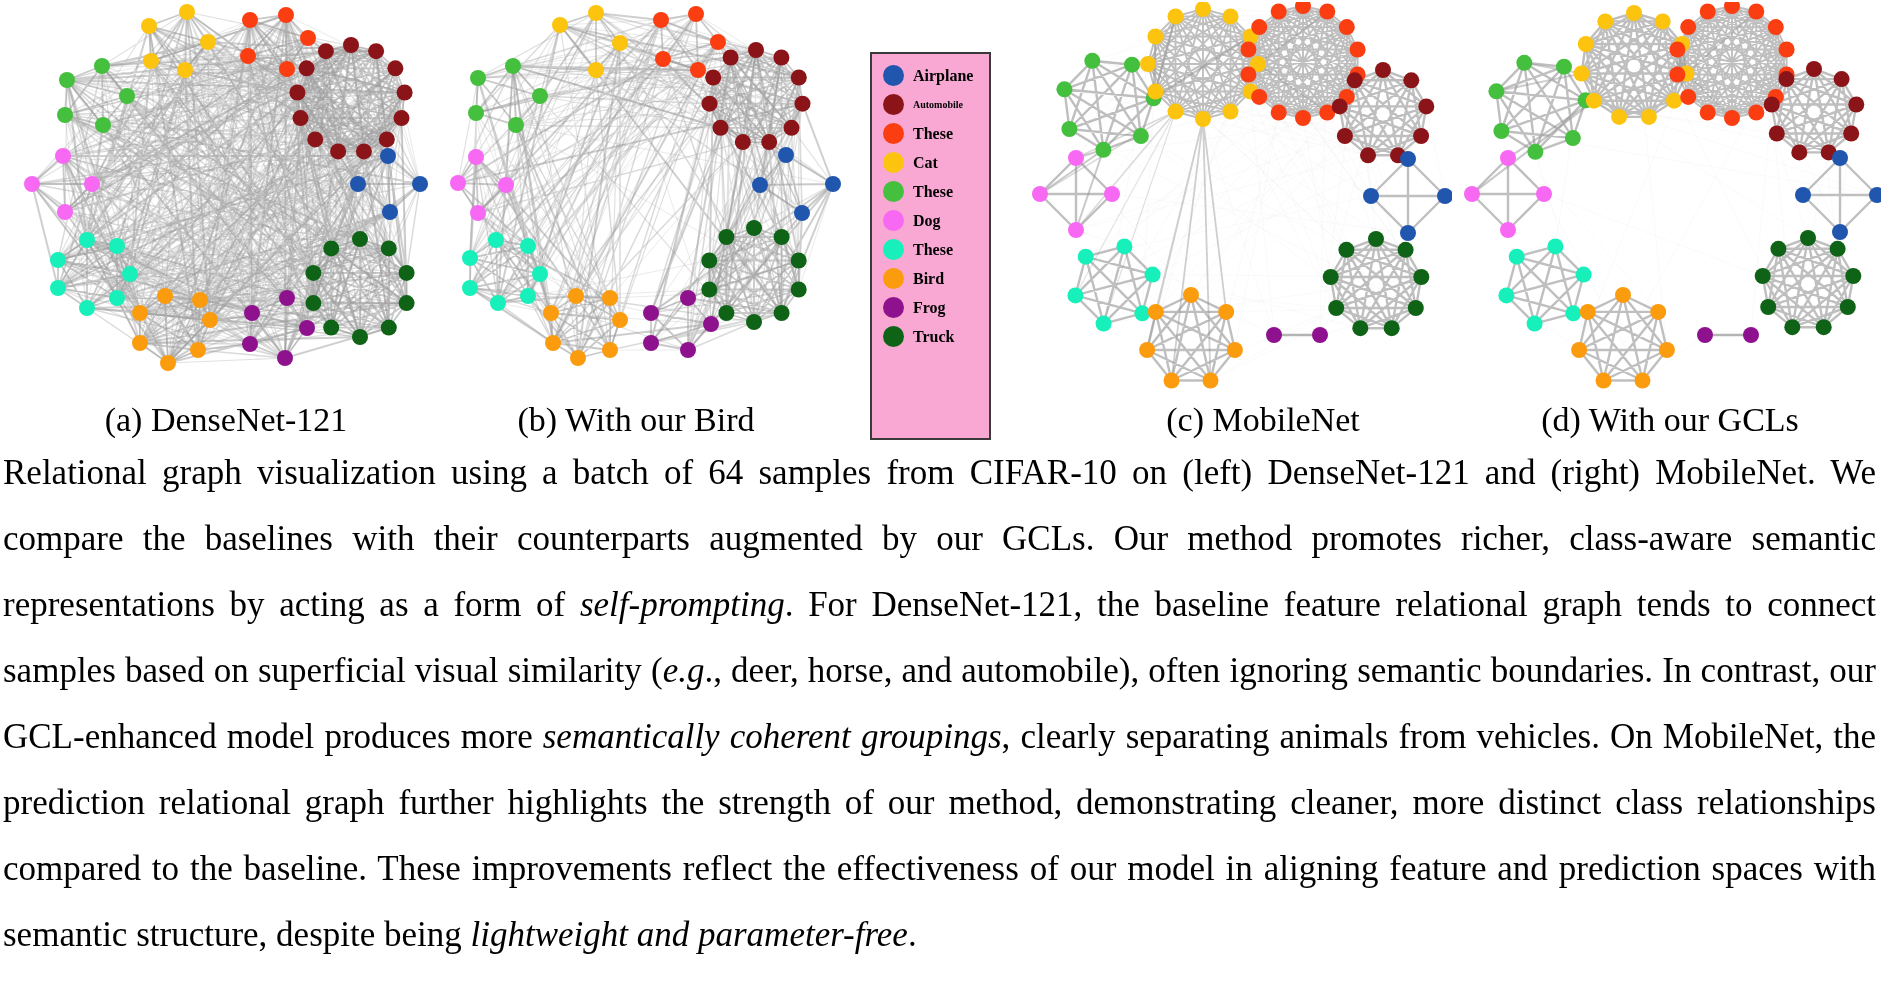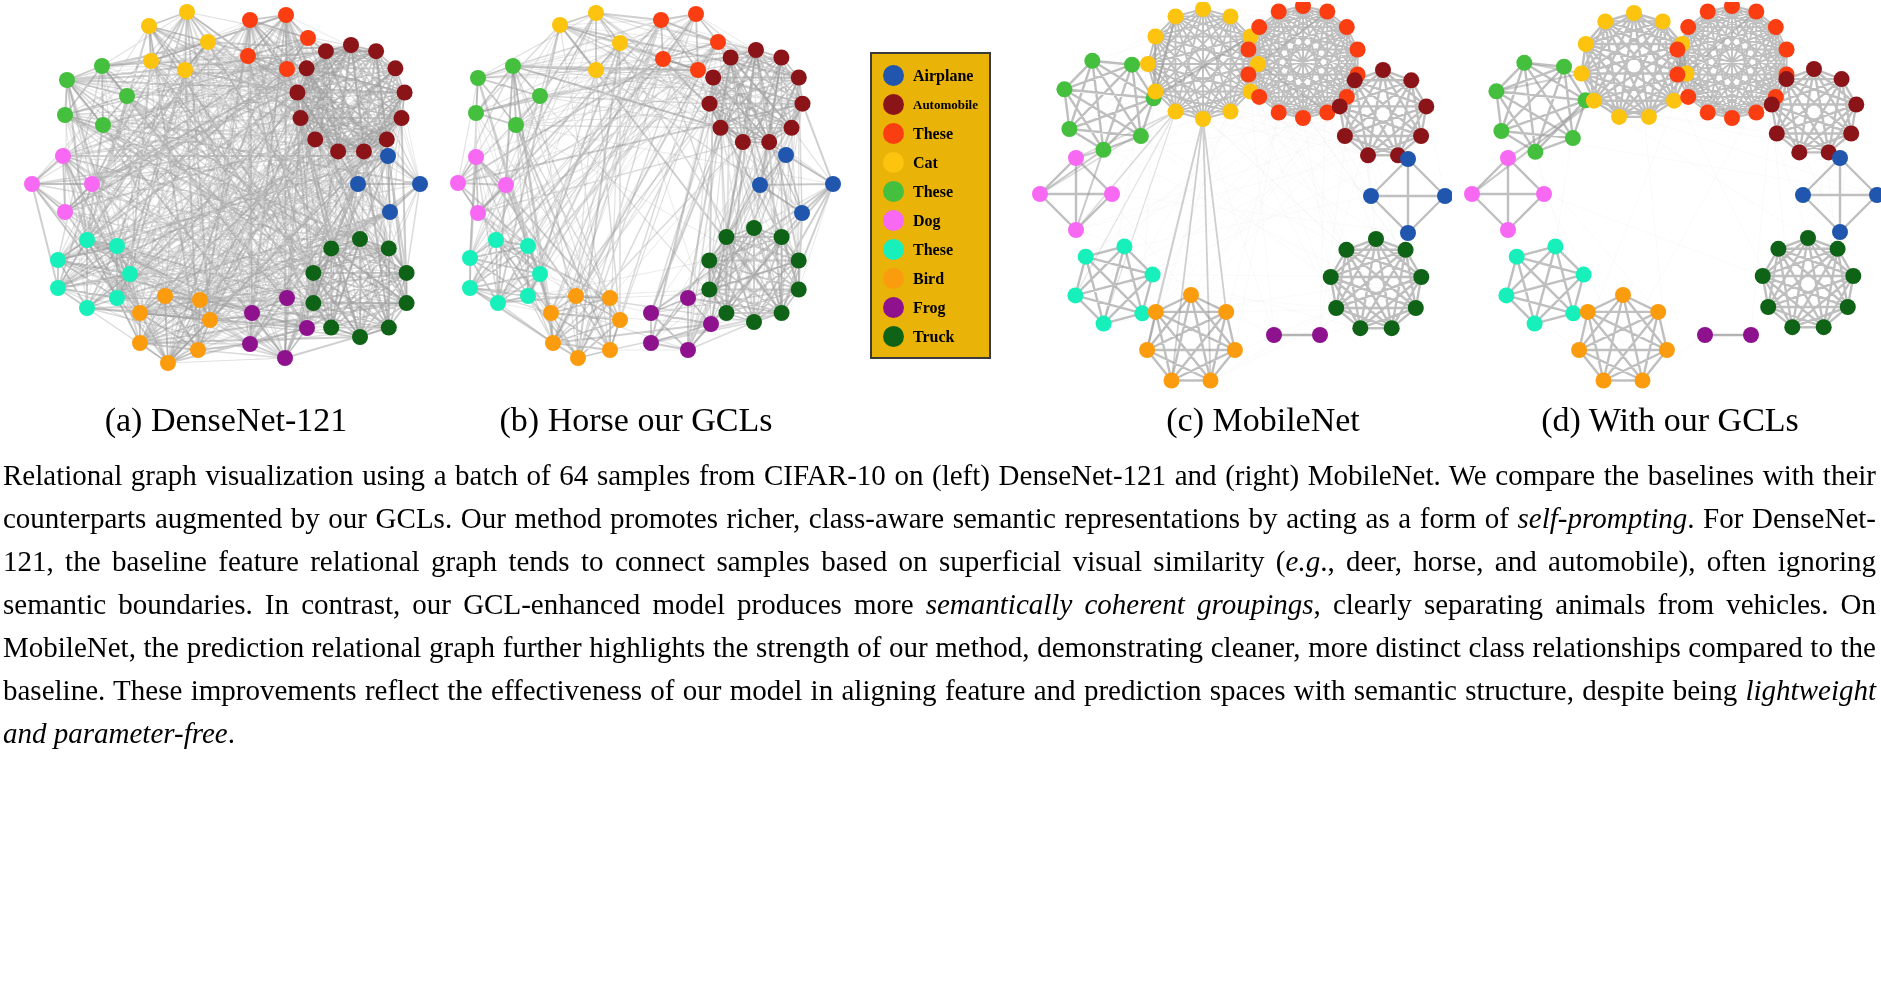--- a/index.html
+++ b/index.html
@@ -1,33 +1,33 @@
 <!DOCTYPE html>
 <html><head>
 <meta charset="utf-8">
 <style>
   html,body{margin:0;padding:0;background:#ffffff;}
   body{width:1881px;height:986px;position:relative;overflow:hidden;
        font-family:"Liberation Serif",serif;color:#000;}
   .panel{position:absolute;}
-  .legend{position:absolute;left:870px;top:52px;width:121px;height:307px;
-          border:2px solid #3a3a3a;background:#eab308;box-sizing:border-box;
+  .legend{position:absolute;left:870px;top:52px;width:121px;height:388px;
+          border:2px solid #3a3a3a;background:#f9a8d4;box-sizing:border-box;
           padding:7px 0 0 11px;text-align:right;}
   .lg-row{display:flex;align-items:center;height:29px;}
   .lg-dot{width:21px;height:21px;border-radius:50%;flex:0 0 21px;}
   .lg-label{margin-left:9px;font-weight:bold;font-size:16px;white-space:nowrap;}
-  .lg-label.sm{font-size:13px;}
+  .lg-label.sm{font-size:10px;}
   .subcap{position:absolute;top:398px;width:440px;text-align:center;
           font-size:34px;line-height:44px;}
   #subcap-a{left:6px;}
   #subcap-b{left:416px;}
   #subcap-c{left:1043px;}
   #subcap-d{left:1450px;}
-  .caption{position:absolute;left:3px;right:5px;top:454px;
-           font-size:29px;line-height:43px;text-align:justify;}
+  .caption{position:absolute;left:3px;right:5px;top:440px;
+           font-size:35px;line-height:66px;text-align:justify;}
   .caption em{font-style:italic;}
 </style>
 </head>
 <body>
 
 <svg class="panel" viewBox="0 0 436 392" style="left: 10px; top: 2px; width: 436px; height: 392px;">
     <path fill="none" stroke="#949494" stroke-width="1.8" opacity="0.5" d="M177.0 10.0L139.0 24.0M177.0 10.0L198.0 40.0M177.0 10.0L141.0 59.0M177.0 10.0L175.0 68.0M139.0 24.0L198.0 40.0M139.0 24.0L141.0 59.0M139.0 24.0L175.0 68.0M198.0 40.0L141.0 59.0M198.0 40.0L175.0 68.0M141.0 59.0L175.0 68.0M240.0 18.0L276.0 13.0M240.0 18.0L298.0 36.0M240.0 18.0L238.0 54.0M240.0 18.0L277.0 67.0M276.0 13.0L298.0 36.0M276.0 13.0L238.0 54.0M276.0 13.0L277.0 67.0M298.0 36.0L238.0 54.0M298.0 36.0L277.0 67.0M238.0 54.0L277.0 67.0M341.0 43.0L366.1 49.2M341.0 43.0L385.4 66.3M341.0 43.0L394.6 90.5M341.0 43.0L391.5 116.1M341.0 43.0L376.8 137.4M341.0 43.0L353.9 149.4M341.0 43.0L328.1 149.4M341.0 43.0L305.2 137.4M341.0 43.0L290.5 116.1M341.0 43.0L287.4 90.5M341.0 43.0L296.6 66.3M341.0 43.0L315.9 49.2M366.1 49.2L385.4 66.3M366.1 49.2L394.6 90.5M366.1 49.2L391.5 116.1M366.1 49.2L376.8 137.4M366.1 49.2L353.9 149.4M366.1 49.2L328.1 149.4M366.1 49.2L305.2 137.4M366.1 49.2L290.5 116.1M366.1 49.2L287.4 90.5M366.1 49.2L296.6 66.3M366.1 49.2L315.9 49.2M385.4 66.3L394.6 90.5M385.4 66.3L391.5 116.1M385.4 66.3L376.8 137.4M385.4 66.3L353.9 149.4M385.4 66.3L328.1 149.4M385.4 66.3L305.2 137.4M385.4 66.3L290.5 116.1M385.4 66.3L287.4 90.5M385.4 66.3L296.6 66.3M385.4 66.3L315.9 49.2M394.6 90.5L391.5 116.1M394.6 90.5L376.8 137.4M394.6 90.5L353.9 149.4M394.6 90.5L328.1 149.4M394.6 90.5L305.2 137.4M394.6 90.5L290.5 116.1M394.6 90.5L287.4 90.5M394.6 90.5L296.6 66.3M394.6 90.5L315.9 49.2M391.5 116.1L376.8 137.4M391.5 116.1L353.9 149.4M391.5 116.1L328.1 149.4M391.5 116.1L305.2 137.4M391.5 116.1L290.5 116.1M391.5 116.1L287.4 90.5M391.5 116.1L296.6 66.3M391.5 116.1L315.9 49.2M376.8 137.4L353.9 149.4M376.8 137.4L328.1 149.4M376.8 137.4L305.2 137.4M376.8 137.4L290.5 116.1M376.8 137.4L287.4 90.5M376.8 137.4L296.6 66.3M376.8 137.4L315.9 49.2M353.9 149.4L328.1 149.4M353.9 149.4L305.2 137.4M353.9 149.4L290.5 116.1M353.9 149.4L287.4 90.5M353.9 149.4L296.6 66.3M353.9 149.4L315.9 49.2M328.1 149.4L305.2 137.4M328.1 149.4L290.5 116.1M328.1 149.4L287.4 90.5M328.1 149.4L296.6 66.3M328.1 149.4L315.9 49.2M305.2 137.4L290.5 116.1M305.2 137.4L287.4 90.5M305.2 137.4L296.6 66.3M305.2 137.4L315.9 49.2M290.5 116.1L287.4 90.5M290.5 116.1L296.6 66.3M290.5 116.1L315.9 49.2M287.4 90.5L296.6 66.3M287.4 90.5L315.9 49.2M296.6 66.3L315.9 49.2M92.0 64.0L57.0 78.0M92.0 64.0L117.0 94.0M92.0 64.0L55.0 113.0M92.0 64.0L93.0 123.0M57.0 78.0L117.0 94.0M57.0 78.0L55.0 113.0M57.0 78.0L93.0 123.0M117.0 94.0L55.0 113.0M117.0 94.0L93.0 123.0M55.0 113.0L93.0 123.0M53.0 154.0L22.0 182.0M53.0 154.0L82.0 182.0M53.0 154.0L55.0 210.0M22.0 182.0L82.0 182.0M22.0 182.0L55.0 210.0M82.0 182.0L55.0 210.0M77.0 238.0L107.0 244.0M77.0 238.0L48.0 258.0M77.0 238.0L120.0 272.0M77.0 238.0L48.0 286.0M77.0 238.0L77.0 306.0M77.0 238.0L107.0 296.0M107.0 244.0L48.0 258.0M107.0 244.0L120.0 272.0M107.0 244.0L48.0 286.0M107.0 244.0L77.0 306.0M107.0 244.0L107.0 296.0M48.0 258.0L120.0 272.0M48.0 258.0L48.0 286.0M48.0 258.0L77.0 306.0M48.0 258.0L107.0 296.0M120.0 272.0L48.0 286.0M120.0 272.0L77.0 306.0M120.0 272.0L107.0 296.0M48.0 286.0L77.0 306.0M48.0 286.0L107.0 296.0M77.0 306.0L107.0 296.0M155.0 294.0L190.0 298.0M155.0 294.0L130.0 311.0M155.0 294.0L200.0 318.0M155.0 294.0L130.0 341.0M155.0 294.0L158.0 361.0M155.0 294.0L188.0 348.0M190.0 298.0L130.0 311.0M190.0 298.0L200.0 318.0M190.0 298.0L130.0 341.0M190.0 298.0L158.0 361.0M190.0 298.0L188.0 348.0M130.0 311.0L200.0 318.0M130.0 311.0L130.0 341.0M130.0 311.0L158.0 361.0M130.0 311.0L188.0 348.0M200.0 318.0L130.0 341.0M200.0 318.0L158.0 361.0M200.0 318.0L188.0 348.0M130.0 341.0L158.0 361.0M130.0 341.0L188.0 348.0M158.0 361.0L188.0 348.0M242.0 311.0L277.0 296.0M242.0 311.0L297.0 326.0M242.0 311.0L240.0 342.0M242.0 311.0L275.0 356.0M277.0 296.0L297.0 326.0M277.0 296.0L240.0 342.0M277.0 296.0L275.0 356.0M297.0 326.0L240.0 342.0M297.0 326.0L275.0 356.0M240.0 342.0L275.0 356.0M350.0 237.0L378.8 246.4M350.0 237.0L396.6 270.9M350.0 237.0L396.6 301.1M350.0 237.0L378.8 325.6M350.0 237.0L350.0 335.0M350.0 237.0L321.2 325.6M350.0 237.0L303.4 301.1M350.0 237.0L303.4 270.9M350.0 237.0L321.2 246.4M378.8 246.4L396.6 270.9M378.8 246.4L396.6 301.1M378.8 246.4L378.8 325.6M378.8 246.4L350.0 335.0M378.8 246.4L321.2 325.6M378.8 246.4L303.4 301.1M378.8 246.4L303.4 270.9M378.8 246.4L321.2 246.4M396.6 270.9L396.6 301.1M396.6 270.9L378.8 325.6M396.6 270.9L350.0 335.0M396.6 270.9L321.2 325.6M396.6 270.9L303.4 301.1M396.6 270.9L303.4 270.9M396.6 270.9L321.2 246.4M396.6 301.1L378.8 325.6M396.6 301.1L350.0 335.0M396.6 301.1L321.2 325.6M396.6 301.1L303.4 301.1M396.6 301.1L303.4 270.9M396.6 301.1L321.2 246.4M378.8 325.6L350.0 335.0M378.8 325.6L321.2 325.6M378.8 325.6L303.4 301.1M378.8 325.6L303.4 270.9M378.8 325.6L321.2 246.4M350.0 335.0L321.2 325.6M350.0 335.0L303.4 301.1M350.0 335.0L303.4 270.9M350.0 335.0L321.2 246.4M321.2 325.6L303.4 301.1M321.2 325.6L303.4 270.9M321.2 325.6L321.2 246.4M303.4 301.1L303.4 270.9M303.4 301.1L321.2 246.4M303.4 270.9L321.2 246.4M378.0 154.0L348.0 182.0M378.0 154.0L410.0 182.0M378.0 154.0L380.0 210.0M348.0 182.0L410.0 182.0M348.0 182.0L380.0 210.0M410.0 182.0L380.0 210.0"></path>
     <path fill="none" stroke="#949494" stroke-width="1.2" opacity="0.28" d="M177.0 10.0L366.1 49.2M177.0 10.0L92.0 64.0M177.0 10.0L22.0 182.0M177.0 10.0L242.0 311.0M177.0 10.0L297.0 326.0M177.0 10.0L378.8 325.6M177.0 10.0L303.4 301.1M139.0 24.0L394.6 90.5M139.0 24.0L287.4 90.5M139.0 24.0L53.0 154.0M139.0 24.0L158.0 361.0M139.0 24.0L350.0 335.0M198.0 40.0L353.9 149.4M198.0 40.0L287.4 90.5M198.0 40.0L296.6 66.3M198.0 40.0L55.0 113.0M198.0 40.0L130.0 341.0M198.0 40.0L158.0 361.0M198.0 40.0L240.0 342.0M141.0 59.0L328.1 149.4M141.0 59.0L290.5 116.1M141.0 59.0L48.0 258.0M141.0 59.0L275.0 356.0M141.0 59.0L303.4 270.9M175.0 68.0L341.0 43.0M175.0 68.0L391.5 116.1M175.0 68.0L305.2 137.4M175.0 68.0L303.4 301.1M240.0 18.0L385.4 66.3M240.0 18.0L394.6 90.5M240.0 18.0L391.5 116.1M240.0 18.0L315.9 49.2M240.0 18.0L77.0 238.0M240.0 18.0L48.0 258.0M240.0 18.0L155.0 294.0M240.0 18.0L277.0 296.0M240.0 18.0L350.0 237.0M240.0 18.0L348.0 182.0M240.0 18.0L410.0 182.0M276.0 13.0L353.9 149.4M276.0 13.0L57.0 78.0M298.0 36.0L385.4 66.3M298.0 36.0L287.4 90.5M298.0 36.0L92.0 64.0M298.0 36.0L53.0 154.0M298.0 36.0L55.0 210.0M298.0 36.0L77.0 238.0M298.0 36.0L190.0 298.0M298.0 36.0L130.0 311.0M298.0 36.0L277.0 296.0M298.0 36.0L348.0 182.0M238.0 54.0L287.4 90.5M238.0 54.0L117.0 94.0M238.0 54.0L22.0 182.0M238.0 54.0L48.0 286.0M238.0 54.0L155.0 294.0M238.0 54.0L303.4 301.1M277.0 67.0L376.8 137.4M277.0 67.0L107.0 296.0M277.0 67.0L158.0 361.0M277.0 67.0L188.0 348.0M277.0 67.0L396.6 270.9M277.0 67.0L321.2 325.6M341.0 43.0L117.0 94.0M341.0 43.0L120.0 272.0M341.0 43.0L77.0 306.0M366.1 49.2L92.0 64.0M385.4 66.3L77.0 306.0M385.4 66.3L107.0 296.0M385.4 66.3L130.0 341.0M394.6 90.5L82.0 182.0M394.6 90.5L48.0 258.0M394.6 90.5L48.0 286.0M394.6 90.5L200.0 318.0M394.6 90.5L297.0 326.0M394.6 90.5L378.8 246.4M394.6 90.5L348.0 182.0M391.5 116.1L57.0 78.0M391.5 116.1L48.0 258.0M391.5 116.1L158.0 361.0M391.5 116.1L378.0 154.0M376.8 137.4L93.0 123.0M376.8 137.4L190.0 298.0M376.8 137.4L130.0 311.0M376.8 137.4L200.0 318.0M376.8 137.4L275.0 356.0M376.8 137.4L380.0 210.0M353.9 149.4L107.0 244.0M353.9 149.4L410.0 182.0M328.1 149.4L158.0 361.0M328.1 149.4L240.0 342.0M328.1 149.4L378.8 325.6M305.2 137.4L93.0 123.0M305.2 137.4L155.0 294.0M305.2 137.4L378.0 154.0M290.5 116.1L93.0 123.0M290.5 116.1L107.0 296.0M290.5 116.1L130.0 341.0M290.5 116.1L188.0 348.0M290.5 116.1L380.0 210.0M287.4 90.5L107.0 244.0M287.4 90.5L155.0 294.0M287.4 90.5L396.6 301.1M296.6 66.3L93.0 123.0M296.6 66.3L82.0 182.0M296.6 66.3L155.0 294.0M296.6 66.3L130.0 311.0M296.6 66.3L200.0 318.0M296.6 66.3L277.0 296.0M296.6 66.3L396.6 270.9M315.9 49.2L120.0 272.0M315.9 49.2L107.0 296.0M315.9 49.2L277.0 296.0M315.9 49.2L297.0 326.0M315.9 49.2L240.0 342.0M315.9 49.2L378.8 246.4M315.9 49.2L396.6 270.9M315.9 49.2L350.0 335.0M315.9 49.2L303.4 301.1M92.0 64.0L120.0 272.0M92.0 64.0L155.0 294.0M92.0 64.0L277.0 296.0M92.0 64.0L275.0 356.0M92.0 64.0L396.6 301.1M92.0 64.0L378.0 154.0M57.0 78.0L55.0 210.0M57.0 78.0L130.0 341.0M57.0 78.0L158.0 361.0M117.0 94.0L107.0 244.0M117.0 94.0L130.0 341.0M117.0 94.0L321.2 325.6M55.0 113.0L155.0 294.0M55.0 113.0L188.0 348.0M55.0 113.0L277.0 296.0M55.0 113.0L378.8 325.6M55.0 113.0L380.0 210.0M93.0 123.0L22.0 182.0M93.0 123.0L82.0 182.0M93.0 123.0L378.8 325.6M93.0 123.0L321.2 325.6M93.0 123.0L303.4 301.1M53.0 154.0L120.0 272.0M53.0 154.0L297.0 326.0M53.0 154.0L350.0 237.0M53.0 154.0L348.0 182.0M22.0 182.0L348.0 182.0M82.0 182.0L130.0 341.0M82.0 182.0L378.8 325.6M82.0 182.0L380.0 210.0M55.0 210.0L378.8 246.4M77.0 238.0L297.0 326.0M77.0 238.0L240.0 342.0M77.0 238.0L303.4 270.9M107.0 244.0L190.0 298.0M107.0 244.0L200.0 318.0M107.0 244.0L188.0 348.0M107.0 244.0L396.6 270.9M107.0 244.0L410.0 182.0M48.0 258.0L200.0 318.0M48.0 258.0L410.0 182.0M120.0 272.0L297.0 326.0M120.0 272.0L396.6 301.1M120.0 272.0L348.0 182.0M48.0 286.0L188.0 348.0M77.0 306.0L277.0 296.0M107.0 296.0L130.0 311.0M107.0 296.0L396.6 270.9M107.0 296.0L378.0 154.0M155.0 294.0L303.4 301.1M155.0 294.0L303.4 270.9M190.0 298.0L240.0 342.0M190.0 298.0L396.6 301.1M190.0 298.0L321.2 246.4M190.0 298.0L348.0 182.0M200.0 318.0L297.0 326.0M200.0 318.0L378.8 246.4M200.0 318.0L321.2 325.6M200.0 318.0L378.0 154.0M130.0 341.0L242.0 311.0M158.0 361.0L275.0 356.0M158.0 361.0L303.4 301.1M158.0 361.0L303.4 270.9M188.0 348.0L378.8 325.6M188.0 348.0L303.4 301.1M242.0 311.0L378.8 246.4M242.0 311.0L303.4 301.1M242.0 311.0L348.0 182.0M277.0 296.0L348.0 182.0M297.0 326.0L303.4 301.1M297.0 326.0L378.0 154.0M240.0 342.0L378.8 325.6M240.0 342.0L321.2 325.6M378.8 246.4L410.0 182.0M350.0 335.0L410.0 182.0M303.4 270.9L380.0 210.0M321.2 246.4L348.0 182.0"></path>
     <path fill="none" stroke="#949494" stroke-width="1.5" opacity="0.35" d="M177.0 10.0L290.5 116.1M177.0 10.0L287.4 90.5M177.0 10.0L240.0 342.0M177.0 10.0L380.0 210.0M139.0 24.0L376.8 137.4M139.0 24.0L190.0 298.0M139.0 24.0L350.0 237.0M198.0 40.0L276.0 13.0M198.0 40.0L394.6 90.5M198.0 40.0L290.5 116.1M198.0 40.0L200.0 318.0M198.0 40.0L303.4 270.9M141.0 59.0L277.0 67.0M141.0 59.0L296.6 66.3M141.0 59.0L117.0 94.0M141.0 59.0L277.0 296.0M141.0 59.0L350.0 237.0M141.0 59.0L321.2 246.4M175.0 68.0L376.8 137.4M175.0 68.0L296.6 66.3M175.0 68.0L53.0 154.0M175.0 68.0L48.0 286.0M175.0 68.0L130.0 311.0M175.0 68.0L200.0 318.0M175.0 68.0L242.0 311.0M175.0 68.0L275.0 356.0M175.0 68.0L350.0 237.0M175.0 68.0L378.8 246.4M240.0 18.0L107.0 296.0M240.0 18.0L190.0 298.0M240.0 18.0L200.0 318.0M240.0 18.0L158.0 361.0M240.0 18.0L350.0 335.0M276.0 13.0L376.8 137.4M276.0 13.0L290.5 116.1M276.0 13.0L82.0 182.0M276.0 13.0L107.0 244.0M276.0 13.0L48.0 258.0M276.0 13.0L77.0 306.0M276.0 13.0L200.0 318.0M276.0 13.0L321.2 246.4M298.0 36.0L391.5 116.1M298.0 36.0L48.0 286.0M298.0 36.0L107.0 296.0M298.0 36.0L396.6 301.1M238.0 54.0L366.1 49.2M238.0 54.0L394.6 90.5M238.0 54.0L290.5 116.1M238.0 54.0L92.0 64.0M238.0 54.0L120.0 272.0M238.0 54.0L240.0 342.0M277.0 67.0L394.6 90.5M277.0 67.0L93.0 123.0M277.0 67.0L55.0 210.0M277.0 67.0L130.0 311.0M277.0 67.0L200.0 318.0M277.0 67.0L350.0 335.0M341.0 43.0L55.0 113.0M341.0 43.0L48.0 286.0M341.0 43.0L158.0 361.0M341.0 43.0L378.8 246.4M341.0 43.0L410.0 182.0M366.1 49.2L53.0 154.0M366.1 49.2L130.0 341.0M366.1 49.2L378.8 325.6M366.1 49.2L321.2 325.6M366.1 49.2L380.0 210.0M385.4 66.3L303.4 301.1M394.6 90.5L55.0 113.0M394.6 90.5L155.0 294.0M394.6 90.5L242.0 311.0M391.5 116.1L53.0 154.0M391.5 116.1L77.0 306.0M391.5 116.1L107.0 296.0M391.5 116.1L190.0 298.0M391.5 116.1L200.0 318.0M391.5 116.1L350.0 335.0M376.8 137.4L107.0 296.0M376.8 137.4L303.4 301.1M376.8 137.4L410.0 182.0M353.9 149.4L55.0 113.0M353.9 149.4L22.0 182.0M353.9 149.4L188.0 348.0M353.9 149.4L275.0 356.0M353.9 149.4L378.8 325.6M353.9 149.4L350.0 335.0M328.1 149.4L120.0 272.0M328.1 149.4L77.0 306.0M328.1 149.4L130.0 341.0M328.1 149.4L321.2 325.6M328.1 149.4L303.4 301.1M305.2 137.4L22.0 182.0M305.2 137.4L120.0 272.0M305.2 137.4L240.0 342.0M290.5 116.1L57.0 78.0M290.5 116.1L53.0 154.0M290.5 116.1L107.0 244.0M290.5 116.1L240.0 342.0M290.5 116.1L275.0 356.0M290.5 116.1L321.2 246.4M287.4 90.5L93.0 123.0M287.4 90.5L200.0 318.0M287.4 90.5L378.8 325.6M287.4 90.5L380.0 210.0M296.6 66.3L117.0 94.0M296.6 66.3L242.0 311.0M296.6 66.3L297.0 326.0M296.6 66.3L350.0 237.0M296.6 66.3L380.0 210.0M315.9 49.2L93.0 123.0M315.9 49.2L155.0 294.0M315.9 49.2L190.0 298.0M315.9 49.2L321.2 246.4M315.9 49.2L380.0 210.0M92.0 64.0L48.0 258.0M92.0 64.0L396.6 270.9M92.0 64.0L321.2 325.6M57.0 78.0L82.0 182.0M57.0 78.0L277.0 296.0M57.0 78.0L396.6 270.9M117.0 94.0L200.0 318.0M117.0 94.0L277.0 296.0M117.0 94.0L350.0 237.0M117.0 94.0L378.8 325.6M55.0 113.0L396.6 270.9M93.0 123.0L200.0 318.0M93.0 123.0L396.6 270.9M53.0 154.0L107.0 296.0M53.0 154.0L158.0 361.0M53.0 154.0L277.0 296.0M53.0 154.0L378.8 246.4M22.0 182.0L130.0 311.0M22.0 182.0L240.0 342.0M22.0 182.0L275.0 356.0M22.0 182.0L378.8 246.4M82.0 182.0L275.0 356.0M82.0 182.0L303.4 301.1M55.0 210.0L275.0 356.0M55.0 210.0L303.4 270.9M77.0 238.0L155.0 294.0M77.0 238.0L130.0 341.0M77.0 238.0L277.0 296.0M77.0 238.0L275.0 356.0M77.0 238.0L350.0 335.0M77.0 238.0L378.0 154.0M77.0 238.0L348.0 182.0M107.0 244.0L240.0 342.0M48.0 258.0L240.0 342.0M48.0 258.0L348.0 182.0M120.0 272.0L190.0 298.0M120.0 272.0L200.0 318.0M120.0 272.0L240.0 342.0M48.0 286.0L350.0 237.0M48.0 286.0L378.8 246.4M48.0 286.0L378.0 154.0M77.0 306.0L158.0 361.0M77.0 306.0L275.0 356.0M77.0 306.0L396.6 301.1M77.0 306.0L378.8 325.6M107.0 296.0L200.0 318.0M107.0 296.0L277.0 296.0M107.0 296.0L378.8 246.4M155.0 294.0L297.0 326.0M155.0 294.0L378.8 325.6M155.0 294.0L380.0 210.0M190.0 298.0L378.8 246.4M130.0 311.0L277.0 296.0M130.0 311.0L350.0 237.0M130.0 311.0L350.0 335.0M130.0 311.0L380.0 210.0M200.0 318.0L350.0 237.0M130.0 341.0L240.0 342.0M158.0 361.0L242.0 311.0M188.0 348.0L275.0 356.0M188.0 348.0L410.0 182.0M297.0 326.0L350.0 237.0M297.0 326.0L378.8 246.4M297.0 326.0L303.4 270.9M240.0 342.0L396.6 270.9M396.6 270.9L410.0 182.0M378.8 325.6L380.0 210.0M303.4 270.9L410.0 182.0M321.2 246.4L380.0 210.0"></path>
     <path fill="none" stroke="#949494" stroke-width="2" opacity="0.45" d="M177.0 10.0L82.0 182.0M177.0 10.0L107.0 244.0M177.0 10.0L200.0 318.0M177.0 10.0L378.0 154.0M139.0 24.0L353.9 149.4M139.0 24.0L77.0 238.0M139.0 24.0L188.0 348.0M139.0 24.0L303.4 270.9M198.0 40.0L366.1 49.2M198.0 40.0L92.0 64.0M198.0 40.0L82.0 182.0M198.0 40.0L77.0 238.0M198.0 40.0L321.2 246.4M141.0 59.0L276.0 13.0M141.0 59.0L92.0 64.0M141.0 59.0L120.0 272.0M141.0 59.0L350.0 335.0M141.0 59.0L321.2 325.6M175.0 68.0L287.4 90.5M175.0 68.0L120.0 272.0M175.0 68.0L107.0 296.0M175.0 68.0L188.0 348.0M240.0 18.0L287.4 90.5M240.0 18.0L82.0 182.0M240.0 18.0L55.0 210.0M240.0 18.0L188.0 348.0M240.0 18.0L242.0 311.0M240.0 18.0L303.4 301.1M240.0 18.0L378.0 154.0M276.0 13.0L158.0 361.0M276.0 13.0L242.0 311.0M276.0 13.0L275.0 356.0M276.0 13.0L350.0 237.0M276.0 13.0L303.4 301.1M276.0 13.0L348.0 182.0M298.0 36.0L315.9 49.2M298.0 36.0L82.0 182.0M238.0 54.0L376.8 137.4M238.0 54.0L297.0 326.0M277.0 67.0L290.5 116.1M277.0 67.0L57.0 78.0M277.0 67.0L77.0 238.0M277.0 67.0L321.2 246.4M341.0 43.0L82.0 182.0M341.0 43.0L55.0 210.0M341.0 43.0L107.0 296.0M341.0 43.0L190.0 298.0M341.0 43.0L200.0 318.0M341.0 43.0L378.8 325.6M341.0 43.0L303.4 301.1M366.1 49.2L82.0 182.0M366.1 49.2L396.6 301.1M385.4 66.3L130.0 311.0M394.6 90.5L57.0 78.0M394.6 90.5L240.0 342.0M391.5 116.1L48.0 286.0M391.5 116.1L396.6 301.1M376.8 137.4L158.0 361.0M376.8 137.4L277.0 296.0M353.9 149.4L303.4 301.1M305.2 137.4L55.0 210.0M305.2 137.4L158.0 361.0M305.2 137.4L396.6 270.9M305.2 137.4L396.6 301.1M290.5 116.1L350.0 335.0M287.4 90.5L77.0 238.0M287.4 90.5L48.0 258.0M287.4 90.5L348.0 182.0M296.6 66.3L348.0 182.0M315.9 49.2L57.0 78.0M92.0 64.0L297.0 326.0M57.0 78.0L77.0 238.0M57.0 78.0L107.0 244.0M57.0 78.0L275.0 356.0M57.0 78.0L303.4 270.9M117.0 94.0L77.0 238.0M117.0 94.0L396.6 301.1M55.0 113.0L350.0 237.0M55.0 113.0L396.6 301.1M93.0 123.0L77.0 238.0M93.0 123.0L410.0 182.0M53.0 154.0L77.0 238.0M53.0 154.0L130.0 311.0M53.0 154.0L378.0 154.0M22.0 182.0L48.0 286.0M22.0 182.0L158.0 361.0M82.0 182.0L48.0 286.0M82.0 182.0L130.0 311.0M55.0 210.0L130.0 311.0M77.0 238.0L242.0 311.0M107.0 244.0L303.4 301.1M48.0 258.0L242.0 311.0M48.0 258.0L378.0 154.0M120.0 272.0L130.0 311.0M77.0 306.0L297.0 326.0M107.0 296.0L130.0 341.0M107.0 296.0L380.0 210.0M190.0 298.0L396.6 270.9M190.0 298.0L380.0 210.0M200.0 318.0L396.6 301.1M130.0 341.0L396.6 301.1M130.0 341.0L350.0 335.0M130.0 341.0L380.0 210.0M158.0 361.0L297.0 326.0M188.0 348.0L240.0 342.0M297.0 326.0L396.6 270.9M275.0 356.0L378.8 325.6M275.0 356.0L303.4 270.9M275.0 356.0L348.0 182.0M396.6 270.9L378.0 154.0M321.2 325.6L378.0 154.0M321.2 325.6L348.0 182.0"></path>
@@ -375,17 +375,17 @@
         <span class="lg-label">Frog</span>
       </div>
       <div class="lg-row">
         <span class="lg-dot" style="background: rgb(15, 99, 22);"></span>
         <span class="lg-label">Truck</span>
       </div>
     </div>
 </div>
 
 <div class="subcap" id="subcap-a">(a) DenseNet-121</div>
-<div class="subcap" id="subcap-b">(b) Horse our GCLs</div>
+<div class="subcap" id="subcap-b">(b) With our Bird</div>
 <div class="subcap" id="subcap-c">(c) MobileNet</div>
 <div class="subcap" id="subcap-d">(d) With our GCLs</div>
 
 <div class="caption"><span>Relational graph visualization using a batch of 64 samples from CIFAR-10 on (left) DenseNet-121 and (right) MobileNet. We compare the baselines with their counterparts augmented by our GCLs. Our method promotes richer, class-aware semantic representations by acting as a form of </span><em>self-prompting</em><span>. For DenseNet-121, the baseline feature relational graph tends to connect samples based on superficial visual similarity (</span><em>e.g</em><span>., deer, horse, and automobile), often ignoring semantic boundaries. In contrast, our GCL-enhanced model produces more </span><em>semantically coherent groupings</em><span>, clearly separating animals from vehicles. On MobileNet, the prediction relational graph further highlights the strength of our method, demonstrating cleaner, more distinct class relationships compared to the baseline. These improvements reflect the effectiveness of our model in aligning feature and prediction spaces with semantic structure, despite being </span><em>lightweight and parameter-free</em><span>.</span></div>
 
 </body></html>

